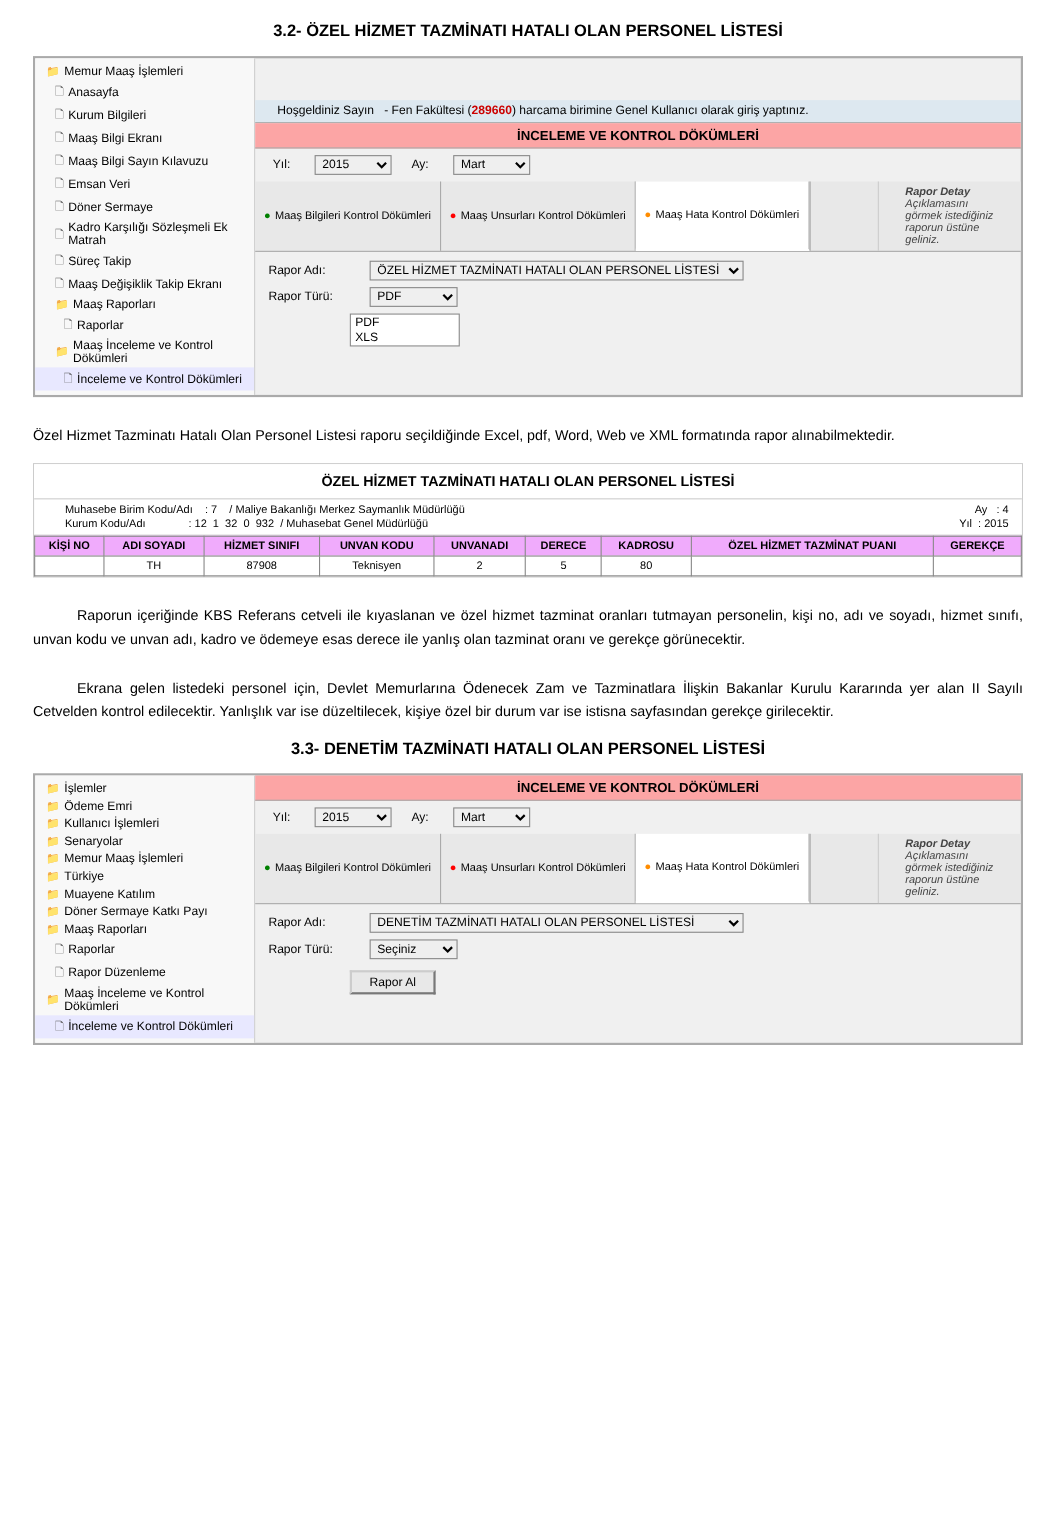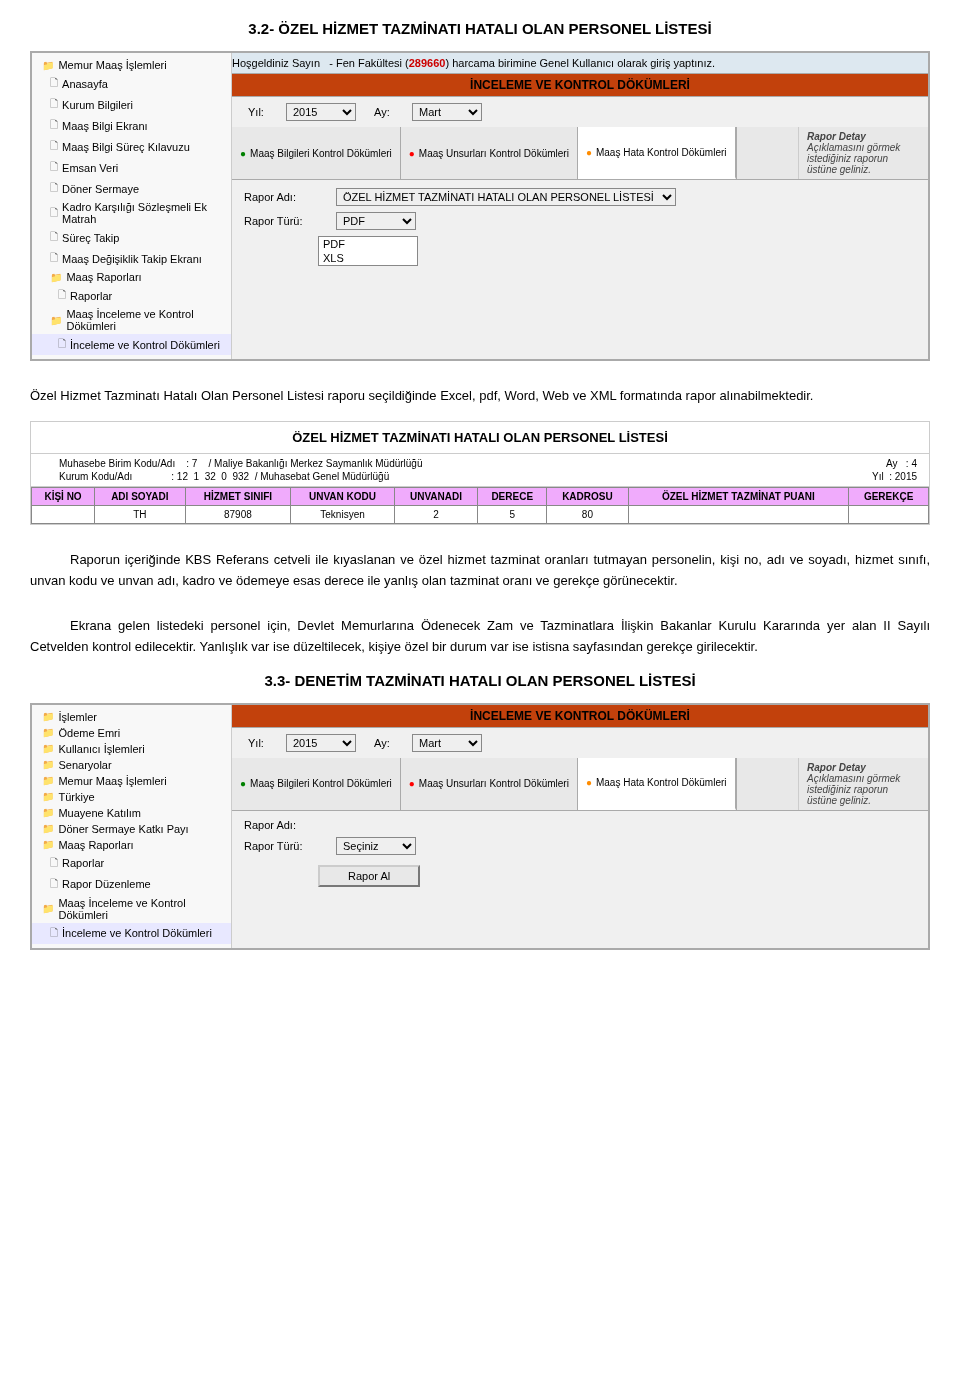--- a/index.html
+++ b/index.html
@@ -49,28 +49,29 @@
     .doc-icon { font-size: 10px; color: #555; }
 
     .main-panel {
       flex: 1;
       display: flex;
       flex-direction: column;
     }
 
     .welcome-bar {
       background: #dde8f0;
-      padding: 4px 0;
+      padding: 4px 20px;
       font-size: 11px;
       border-bottom: 1px solid #aaa;
+      margin-top: 38px;
     }
     .welcome-bar span.highlight { color: #cc0000; font-weight: bold; }
 
     .panel-title-bar {
-      background: #c2410c;
+      background: #fca5a5;
       text-align: center;
       padding: 4px;
       font-size: 12px;
       font-weight: bold;
       border-bottom: 1px solid #aaa;
     }
 
     .form-area {
       padding: 6px 16px;
       display: flex;
@@ -105,21 +106,21 @@
       align-items: center;
       gap: 4px;
       white-space: nowrap;
     }
     .tab.active { background: #fff; border-bottom: 2px solid #fff; }
     .tab-icon-green { color: green; font-size: 10px; }
     .tab-icon-red { color: red; font-size: 10px; }
     .tab-icon-orange { color: darkorange; font-size: 10px; }
 
     .rapor-detay {
-      padding: 4px 8px;
+      padding: 4px 24px;
       font-size: 10px;
       font-style: italic;
       color: #444;
       max-width: 130px;
       border-left: 1px solid #ccc;
     }
 
     .report-form {
       padding: 8px 12px;
       display: flex;
@@ -215,21 +216,21 @@
       width: 200px;
       background: #f8f8f8;
       border-right: 1px solid #ccc;
       padding: 4px 0;
       font-size: 11px;
     }
 
     .btn-rapor {
       background: #e8e8e8;
       border: 2px outset #ccc;
-      padding: 3px 28px;
+      padding: 3px 16px;
       font-size: 11px;
       cursor: pointer;
       margin-left: 74px;
       margin-top: 4px;
     }
   </style>
 </head>
 <body>
 
 <div class="section-title">3.2- ÖZEL HİZMET TAZMİNATI HATALI OLAN PERSONEL LİSTESİ</div>
@@ -248,21 +249,21 @@
     <div class="sidebar-item indent1">
       <span class="doc-icon">🗋</span>
       <span>Kurum Bilgileri</span>
     </div>
     <div class="sidebar-item indent1">
       <span class="doc-icon">🗋</span>
       <span>Maaş Bilgi Ekranı</span>
     </div>
     <div class="sidebar-item indent1">
       <span class="doc-icon">🗋</span>
-      <span>Maaş Bilgi Süreç Kılavuzu</span>
+      <span>Maaş Bilgi Sayın Kılavuzu</span>
     </div>
     <div class="sidebar-item indent1">
       <span class="doc-icon">🗋</span>
       <span>Emsan Veri</span>
     </div>
     <div class="sidebar-item indent1">
       <span class="doc-icon">🗋</span>
       <span>Döner Sermaye</span>
     </div>
     <div class="sidebar-item indent1">
@@ -504,20 +505,23 @@
         <div class="rapor-detay">
           <strong>Rapor Detay</strong><br>
           <span>Açıklamasını görmek istediğiniz raporun üstüne geliniz.</span>
         </div>
       </div>
     </div>
 
     <div class="report-form">
       <div class="report-form-row">
         <span class="report-form-label">Rapor Adı:</span>
+        <select class="report-select-wide">
+          <option>DENETİM TAZMİNATI HATALI OLAN PERSONEL LİSTESİ</option>
+        </select>
       </div>
       <div class="report-form-row">
         <span class="report-form-label">Rapor Türü:</span>
         <select class="report-select-small">
           <option>Seçiniz</option>
         </select>
       </div>
       <div class="report-form-row">
         <button class="btn-rapor">Rapor Al</button>
       </div>

